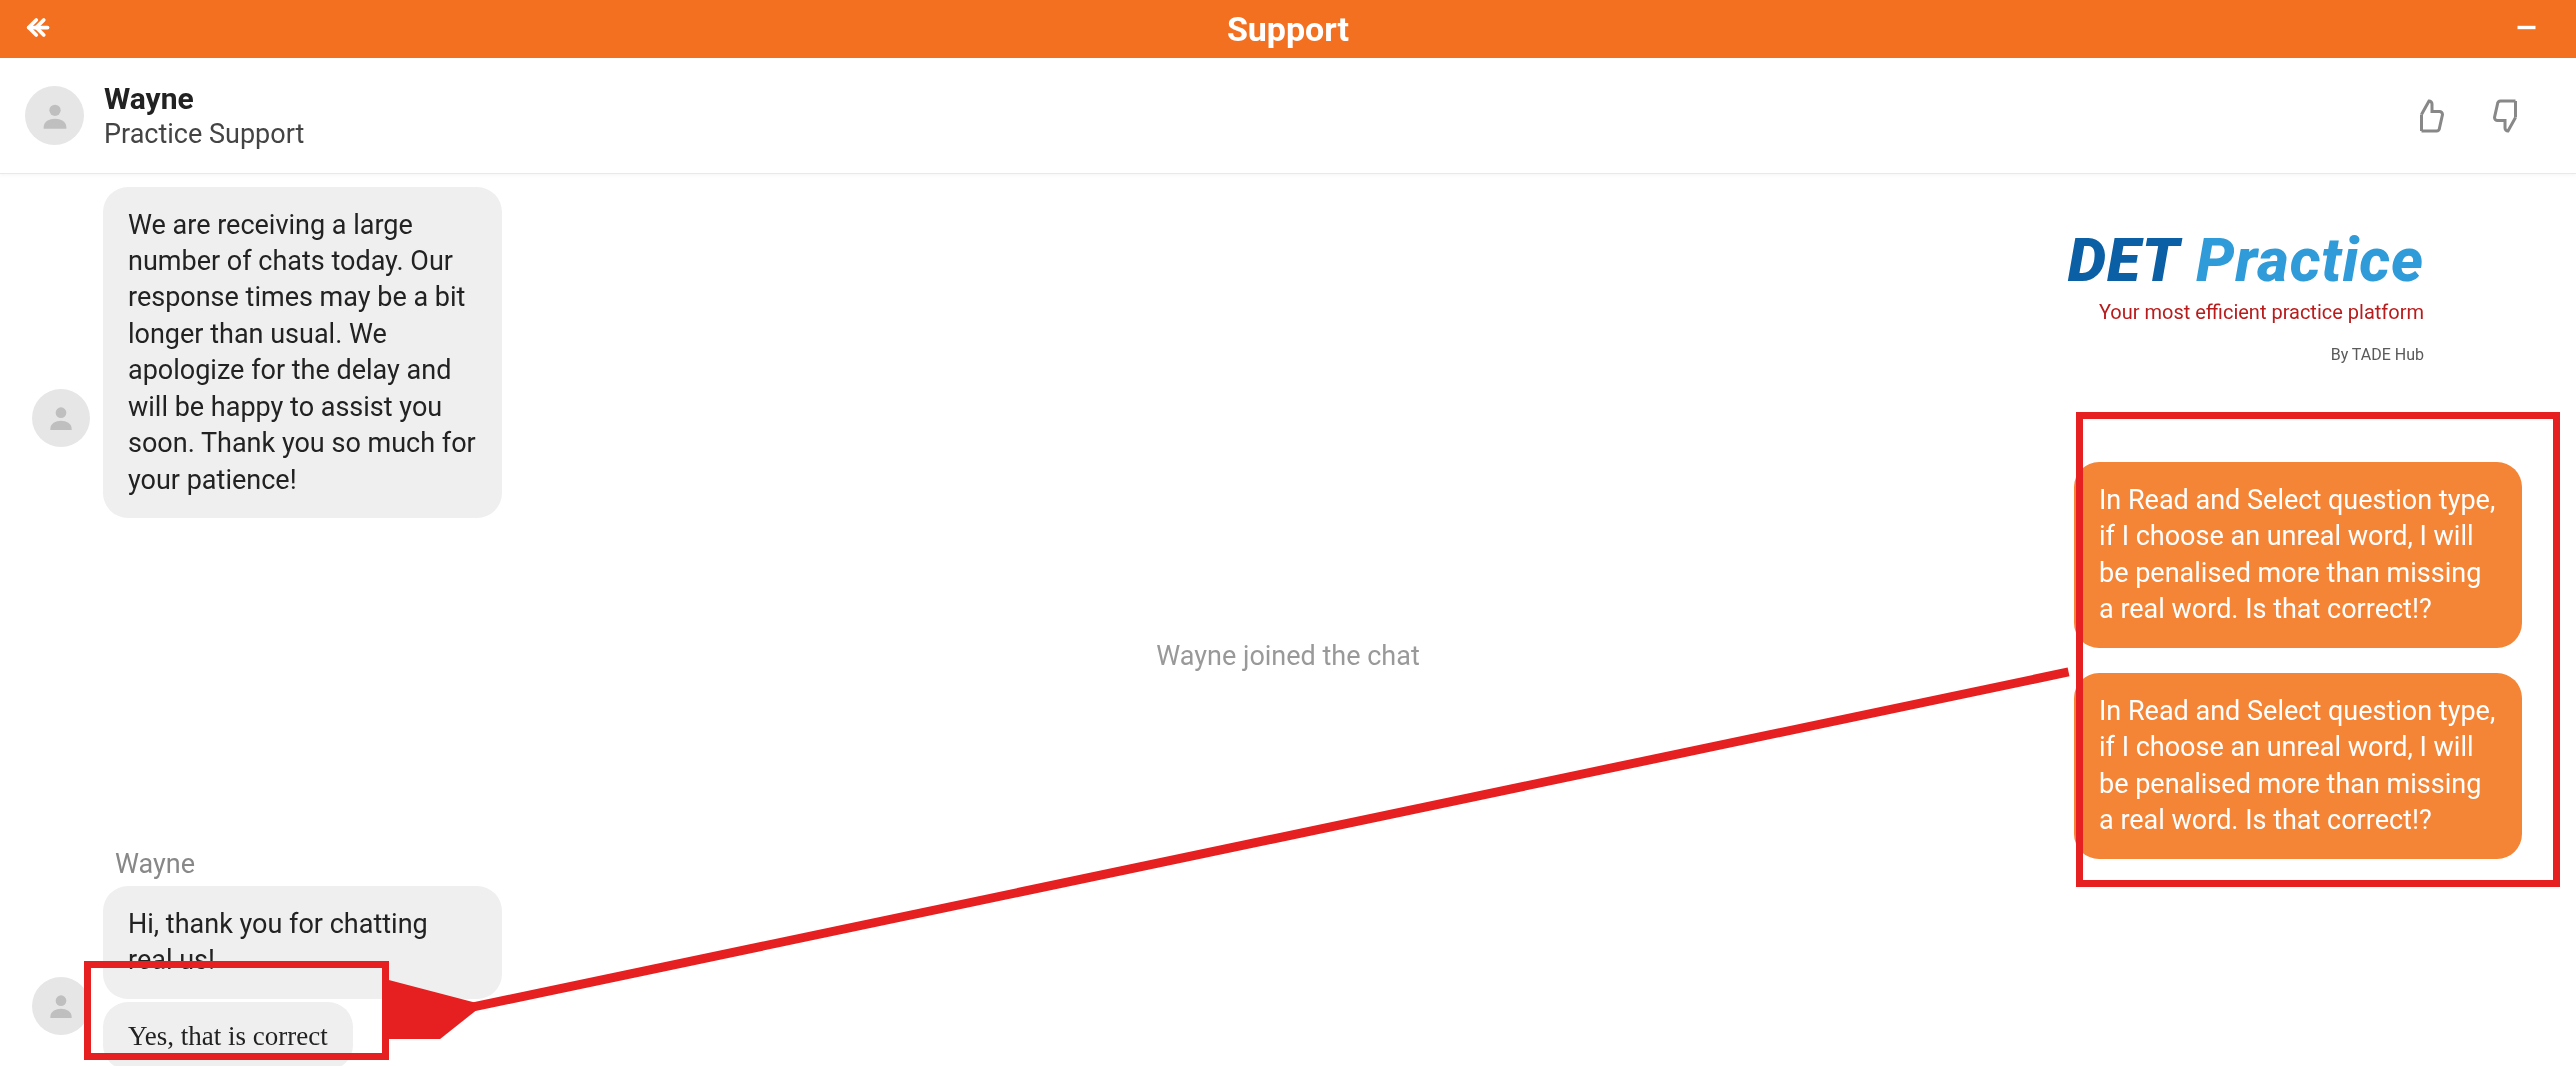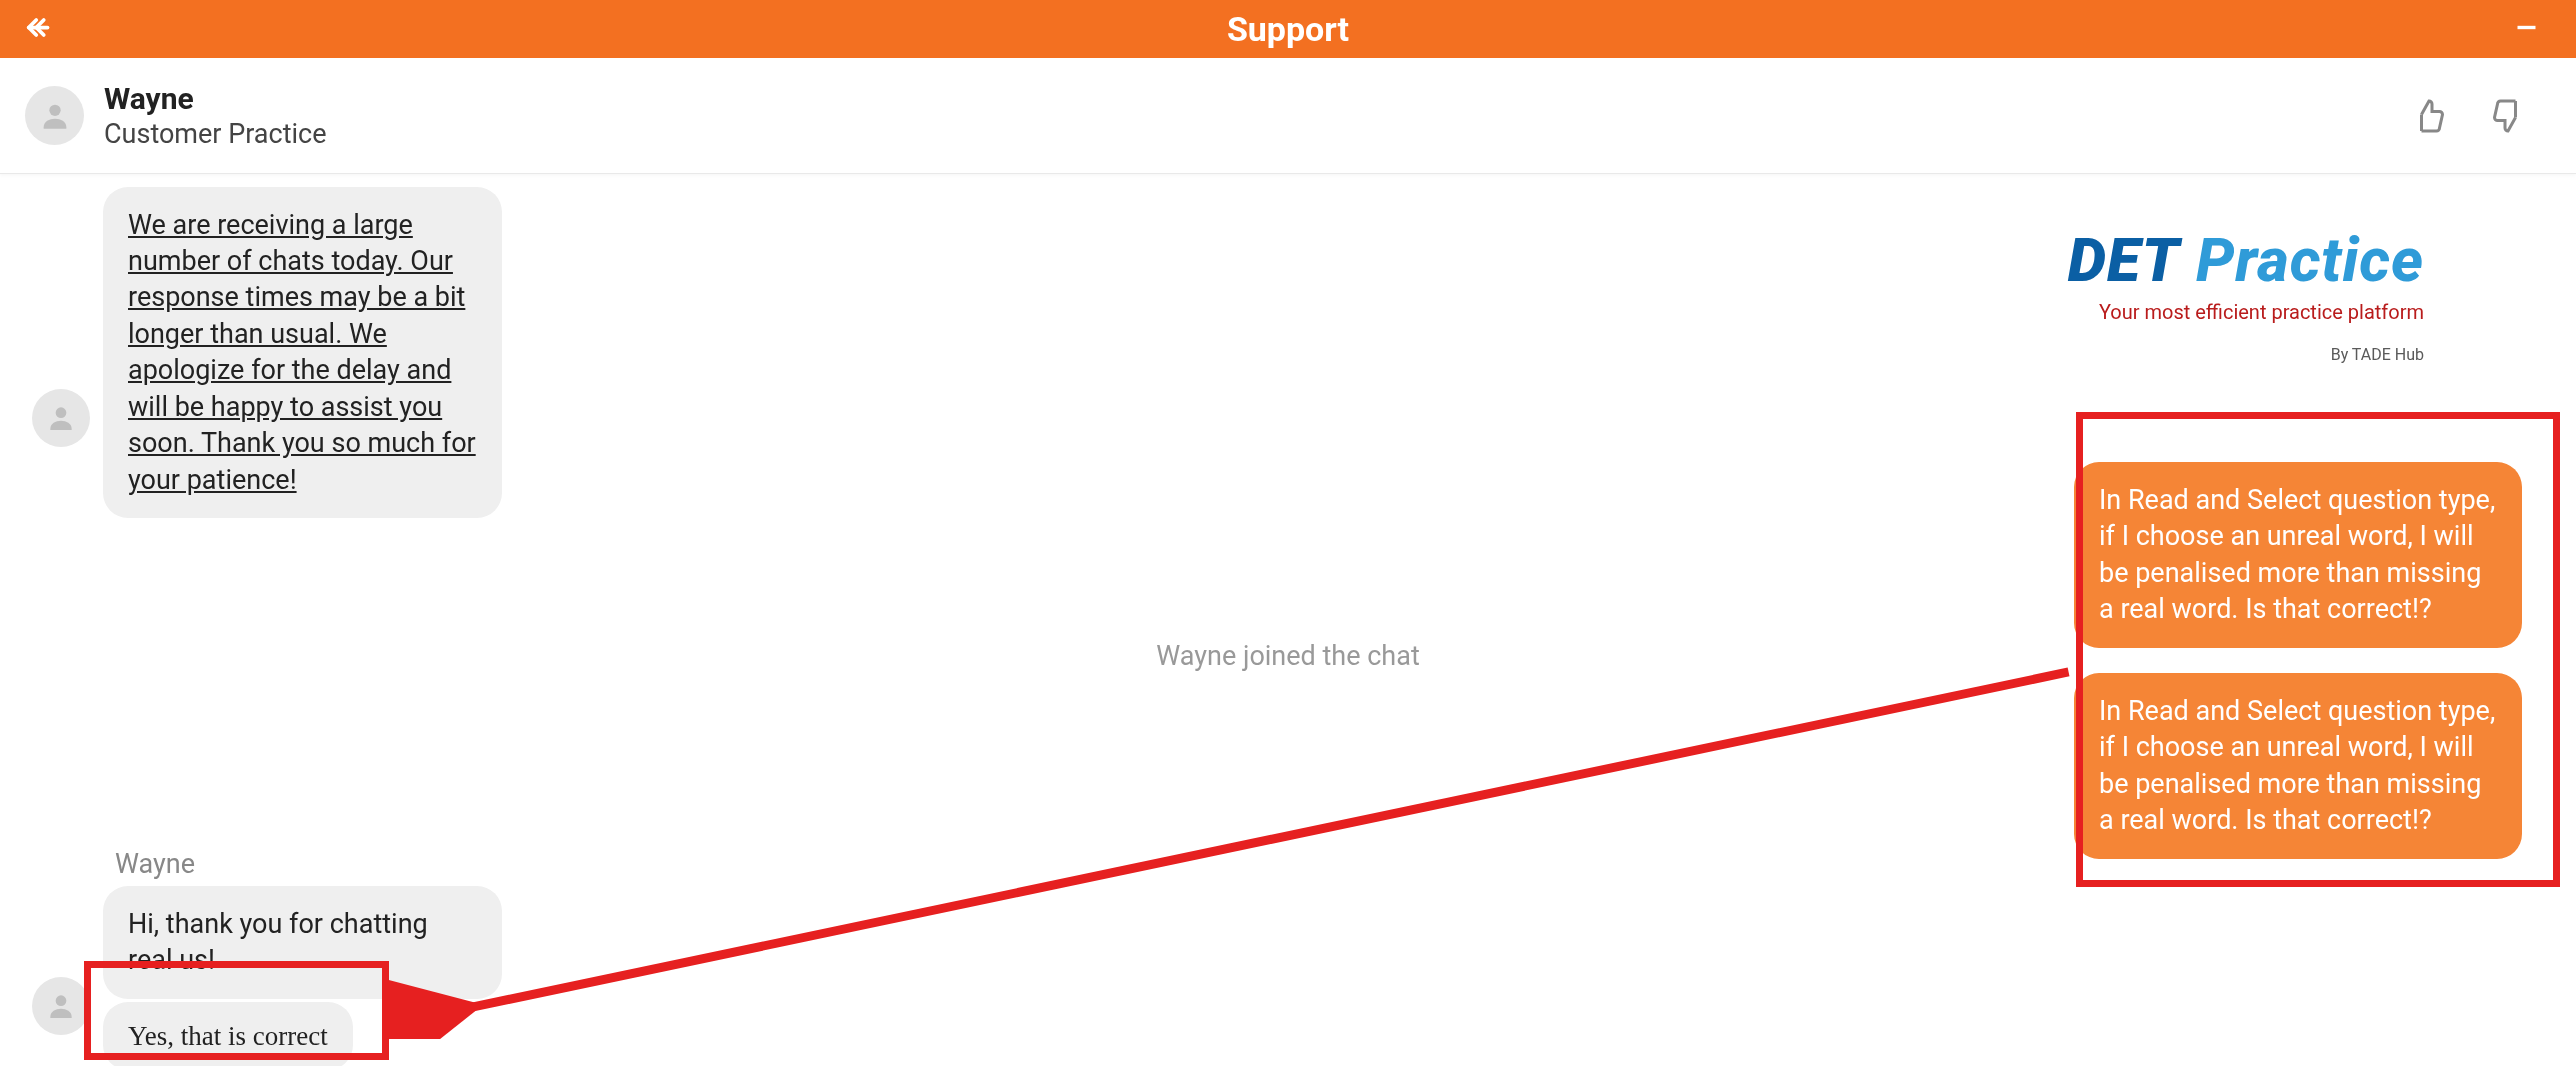--- a/index.html
+++ b/index.html
@@ -194,21 +194,21 @@
 
 <div class="agent-strip">
   <div class="avatar-lg">
     <svg viewBox="0 0 24 24">
         <circle cx="12" cy="8" r="4"></circle>
         <path d="M4 20c0-4 4-6 8-6s8 2 8 6v1H4z"></path>
       </svg>
   </div>
   <div>
     <div class="agent-name">Wayne</div>
-    <div class="agent-role">Customer Practice</div>
+    <div class="agent-role">Practice Support</div>
   </div>
   <div class="feedback-btns">
     <span class="feedback-btn">
       <svg viewBox="0 0 24 24">
           <path d="M7 22V11"></path>
           <path d="M7 11l5-9a2 2 0 0 1 2 2v5h5a2 2 0 0 1 2 2l-2 9a2 2 0 0 1-2 2H7"></path>
         </svg>
     </span>
     <span class="feedback-btn">
       <svg viewBox="0 0 24 24">
@@ -220,21 +220,21 @@
 </div>
 
 <div class="chat-area">
 
   <div class="avatar-sm" style="left:32px; top:215px;">
     <svg viewBox="0 0 24 24">
         <circle cx="12" cy="8" r="4"></circle>
         <path d="M4 20c0-4 4-6 8-6s8 2 8 6v1H4z"></path>
       </svg>
   </div>
-  <div class="bubble-agent" style="left:103px; top:12.5px;text-decoration:underline;">We are receiving a large number of chats today. Our response times may be a bit longer than usual. We apologize for the delay and will be happy to assist you soon. Thank you so much for your patience!</div>
+  <div class="bubble-agent" style="left:103px; top:12.5px;">We are receiving a large number of chats today. Our response times may be a bit longer than usual. We apologize for the delay and will be happy to assist you soon. Thank you so much for your patience!</div>
 
   <div class="status-line" style="top:466px;">Wayne joined the chat</div>
 
   <div class="bubble-user" style="right:54px; top:288px;">In Read and Select question type, if I choose an unreal word, I will be penalised more than missing a real word. Is that correct!?</div>
   <div class="bubble-user" style="right:54px; top:499px;">In Read and Select question type, if I choose an unreal word, I will be penalised more than missing a real word. Is that correct!?</div>
 
   <div class="sender-label" style="left:115px; top:674px;">Wayne</div>
   <div class="avatar-sm" style="left:32px; top:803px;">
     <svg viewBox="0 0 24 24">
         <circle cx="12" cy="8" r="4"></circle>

